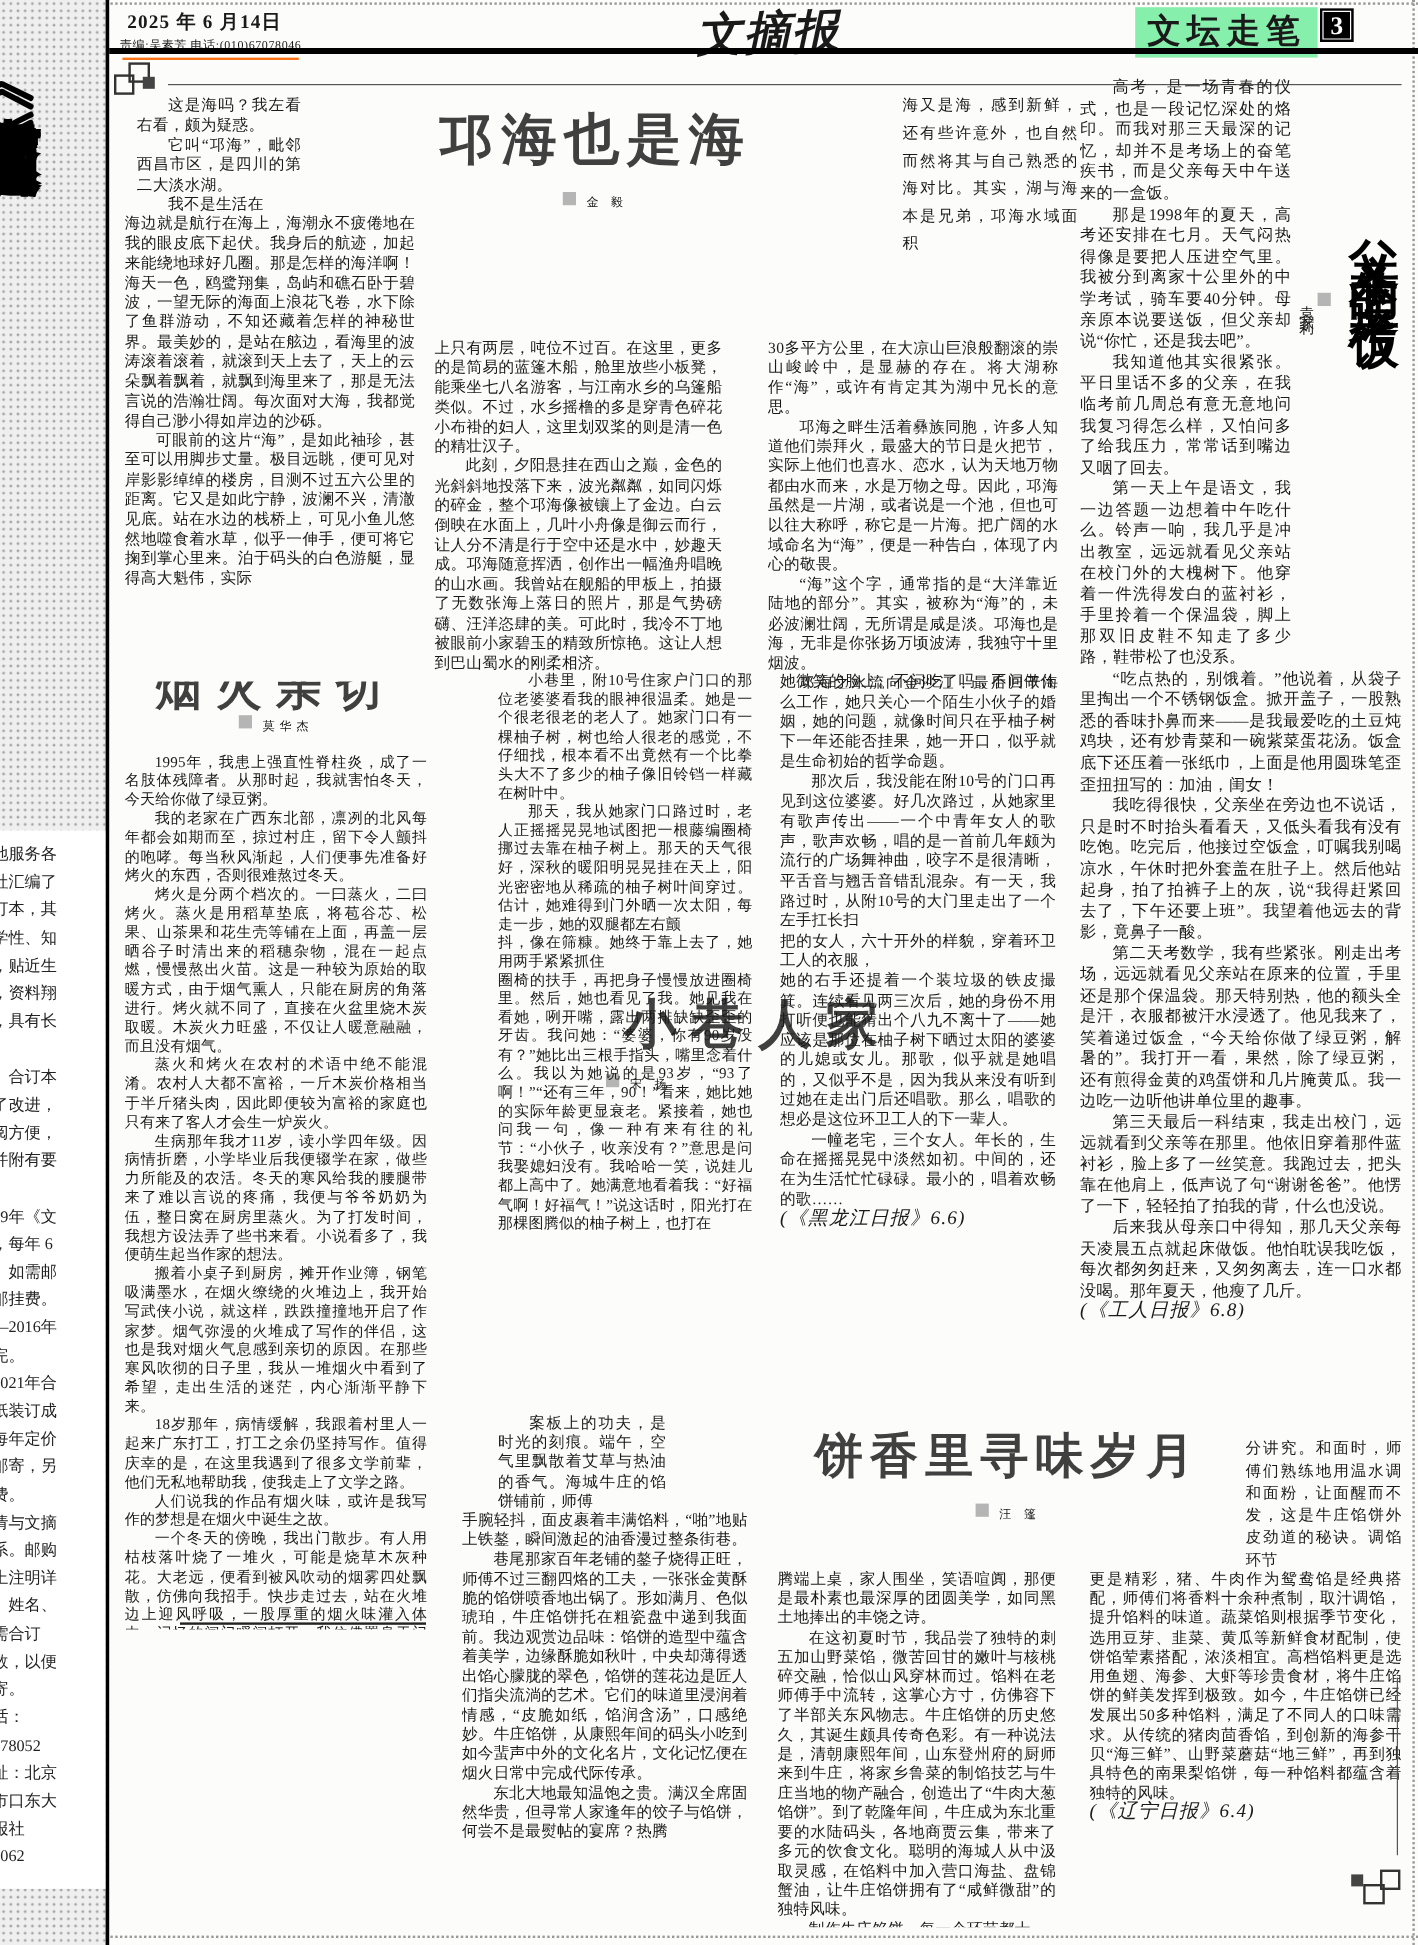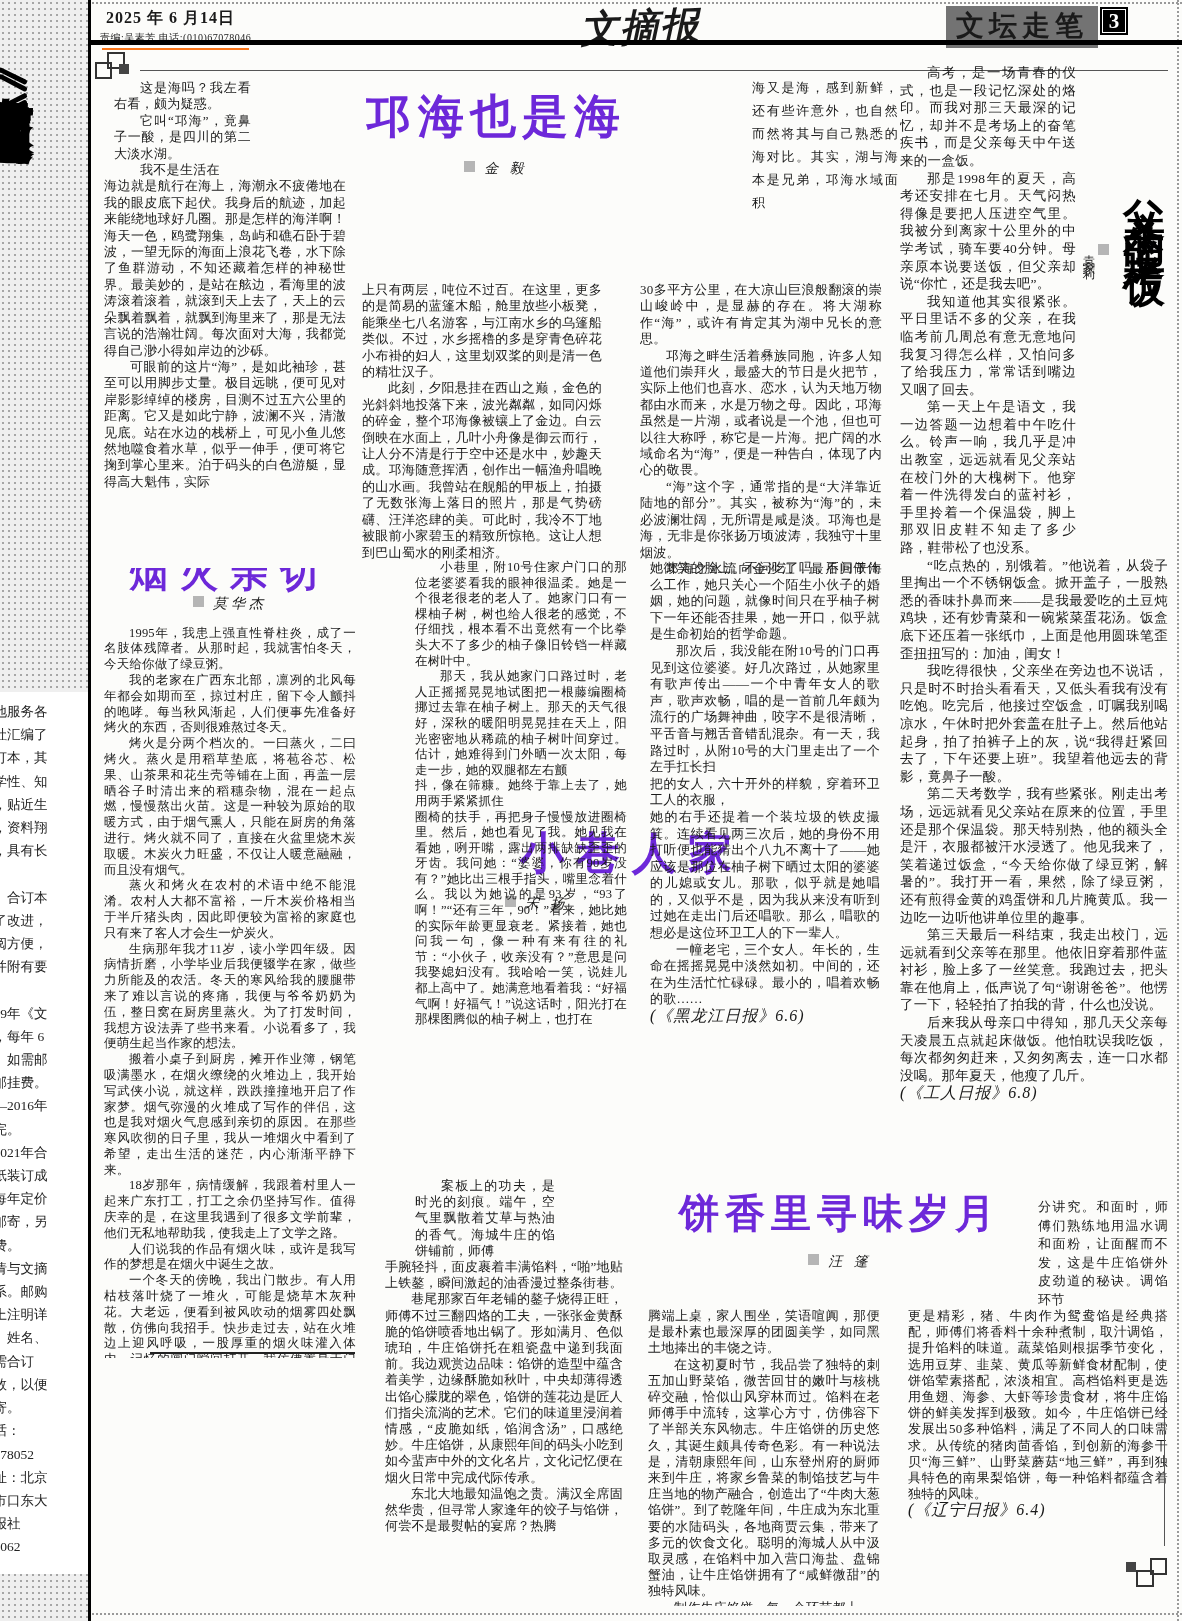--- a/index.html
+++ b/index.html
@@ -17,21 +17,21 @@
   .side-white{position:absolute;left:0;top:692px;width:88px;height:882px;background:#fff;}
   .side-text{position:absolute;left:-20px;top:700px;width:116px;font-size:13.5px;
              line-height:23.2px;white-space:nowrap;color:#222;}
   
   .hdr-date{position:absolute;left:102px;top:8px;font-size:16px;font-weight:600;
             letter-spacing:1px;border-bottom:2px solid #f97316;padding:0 14px 19px 4px;}
   .hdr-editor{position:absolute;left:100px;top:31px;font-size:10px;letter-spacing:.5px;}
   .masthead{position:absolute;left:555px;top:2px;width:170px;text-align:center;
             font-size:38px;font-weight:900;font-style:italic;transform:rotate(-2deg);
             letter-spacing:2px;}
-  .section{position:absolute;left:946px;top:6px;background:#737373;padding:1px 10px 3px 10px;
+  .section{position:absolute;left:946px;top:6px;background:#86efac;padding:1px 10px 3px 10px;
            font-size:28px;font-weight:900;letter-spacing:5px;font-family:"Liberation Sans",sans-serif;}
   .pagenum{position:absolute;left:1100px;top:7px;width:28px;height:28px;background:#000;
            color:#fff;font-size:21px;font-weight:900;text-align:center;line-height:28px;
            box-shadow:inset 0 0 0 2px #000, inset 0 0 0 3px #fff;}
   .hdr-bar{position:absolute;left:91px;top:40px;width:1091px;height:5px;background:#000;}
   .frame-top{position:absolute;left:140px;top:70px;width:1028px;border-top:1px solid #555;}
   
   .orn{position:absolute;width:42px;height:40px;}
   .orn i{position:absolute;border:2px solid #333;background:transparent;}
   .orn .f{background:#444;border:none;}
@@ -41,22 +41,22 @@
   .tail-line{position:absolute;left:1164px;top:1398px;height:148px;border-left:1.5px solid #555;}
   
   .col{position:absolute;overflow:hidden;}
   .col p{margin:0;text-indent:2em;text-align:justify;}
   .col p.cont{text-indent:0;}
   .aT{font-size:13px;line-height:16.4px;letter-spacing:.3px;}
   .bT{font-size:13.5px;line-height:17.6px;letter-spacing:.3px;}
   .cT{font-size:12.5px;line-height:15.8px;letter-spacing:.2px;}
   .dT{font-size:12.5px;line-height:15.6px;letter-spacing:.2px;}
   .fT{font-size:13px;line-height:16.2px;letter-spacing:.2px;}
-  .headline{font-weight:900;color:#6d28d9;font-family:Liberation Mono, monospace;text-align:center;}
-  .authorline{font-size:14px;letter-spacing:4px;margin-top:12px;font-style:italic;}
+  .headline{font-weight:900;color:#404040;font-family:Liberation Serif, serif;text-align:center;}
+  .authorline{font-size:10px;letter-spacing:4px;margin-top:12px;}
   .sq{display:inline-block;width:11px;height:11px;background:#b5b5b5;margin-right:9px;vertical-align:1px;}
   .credit{font-style:italic;font-size:16px;text-align:center;letter-spacing:1px;
           margin-top:5px;text-indent:0 !important;}
   .narrowR{margin-right:128px;}
   .narrowL{margin-left:150px;}
   .introA{margin:0 95px 0 10px;}
   .introF{margin:0 68px 0 30px;}
   
   .b-float{float:right;width:92px;height:492px;position:relative;}
   .b-vtitle{position:absolute;right:0;top:100px;writing-mode:vertical-rl;text-orientation:upright;
@@ -137,21 +137,21 @@
   </div>
 
   <div>
     <div class="col" style="left:352px;top:86px;width:288px;text-align:center;">
       <div class="headline" style="font-size:46px;letter-spacing:6px;">邛海也是海</div>
       <div class="authorline"><span class="sq"></span><span>金 毅</span></div>
     </div>
     <div class="col aT" style="left:104px;top:80px;width:242px;height:480px;">
       <div class="introA">
         <p>这是海吗？我左看右看，颇为疑惑。</p>
-        <p>它叫“邛海”，竟鼻子一酸，是四川的第二大淡水湖。</p>
+        <p>它叫“邛海”，毗邻西昌市区，是四川的第二大淡水湖。</p>
         <p>我不是生活在</p>
       </div>
       <p class="cont">海边就是航行在海上，海潮永不疲倦地在我的眼皮底下起伏。我身后的航迹，加起来能绕地球好几圈。那是怎样的海洋啊！海天一色，鸥鹭翔集，岛屿和礁石卧于碧波，一望无际的海面上浪花飞卷，水下除了鱼群游动，不知还藏着怎样的神秘世界。最美妙的，是站在舷边，看海里的波涛滚着滚着，就滚到天上去了，天上的云朵飘着飘着，就飘到海里来了，那是无法言说的浩瀚壮阔。每次面对大海，我都觉得自己渺小得如岸边的沙砾。</p>
       <p>可眼前的这片“海”，是如此袖珍，甚至可以用脚步丈量。极目远眺，便可见对岸影影绰绰的楼房，目测不过五六公里的距离。它又是如此宁静，波澜不兴，清澈见底。站在水边的栈桥上，可见小鱼儿悠然地噬食着水草，似乎一伸手，便可将它掬到掌心里来。泊于码头的白色游艇，显得高大魁伟，实际</p>
     </div>
     <div class="col aT" style="left:752px;top:76px;width:146px;height:206px;line-height:23px;">
       <p class="cont">海又是海，感到新鲜，还有些许意外，也自然而然将其与自己熟悉的海对比。其实，湖与海本是兄弟，邛海水域面积</p>
     </div>
     <div class="col aT" style="left:362px;top:282px;width:240px;height:278px;">
       <p class="cont">上只有两层，吨位不过百。在这里，更多的是简易的蓝篷木船，舱里放些小板凳，能乘坐七八名游客，与江南水乡的乌篷船类似。不过，水乡摇橹的多是穿青色碎花小布褂的妇人，这里划双桨的则是清一色的精壮汉子。</p>

